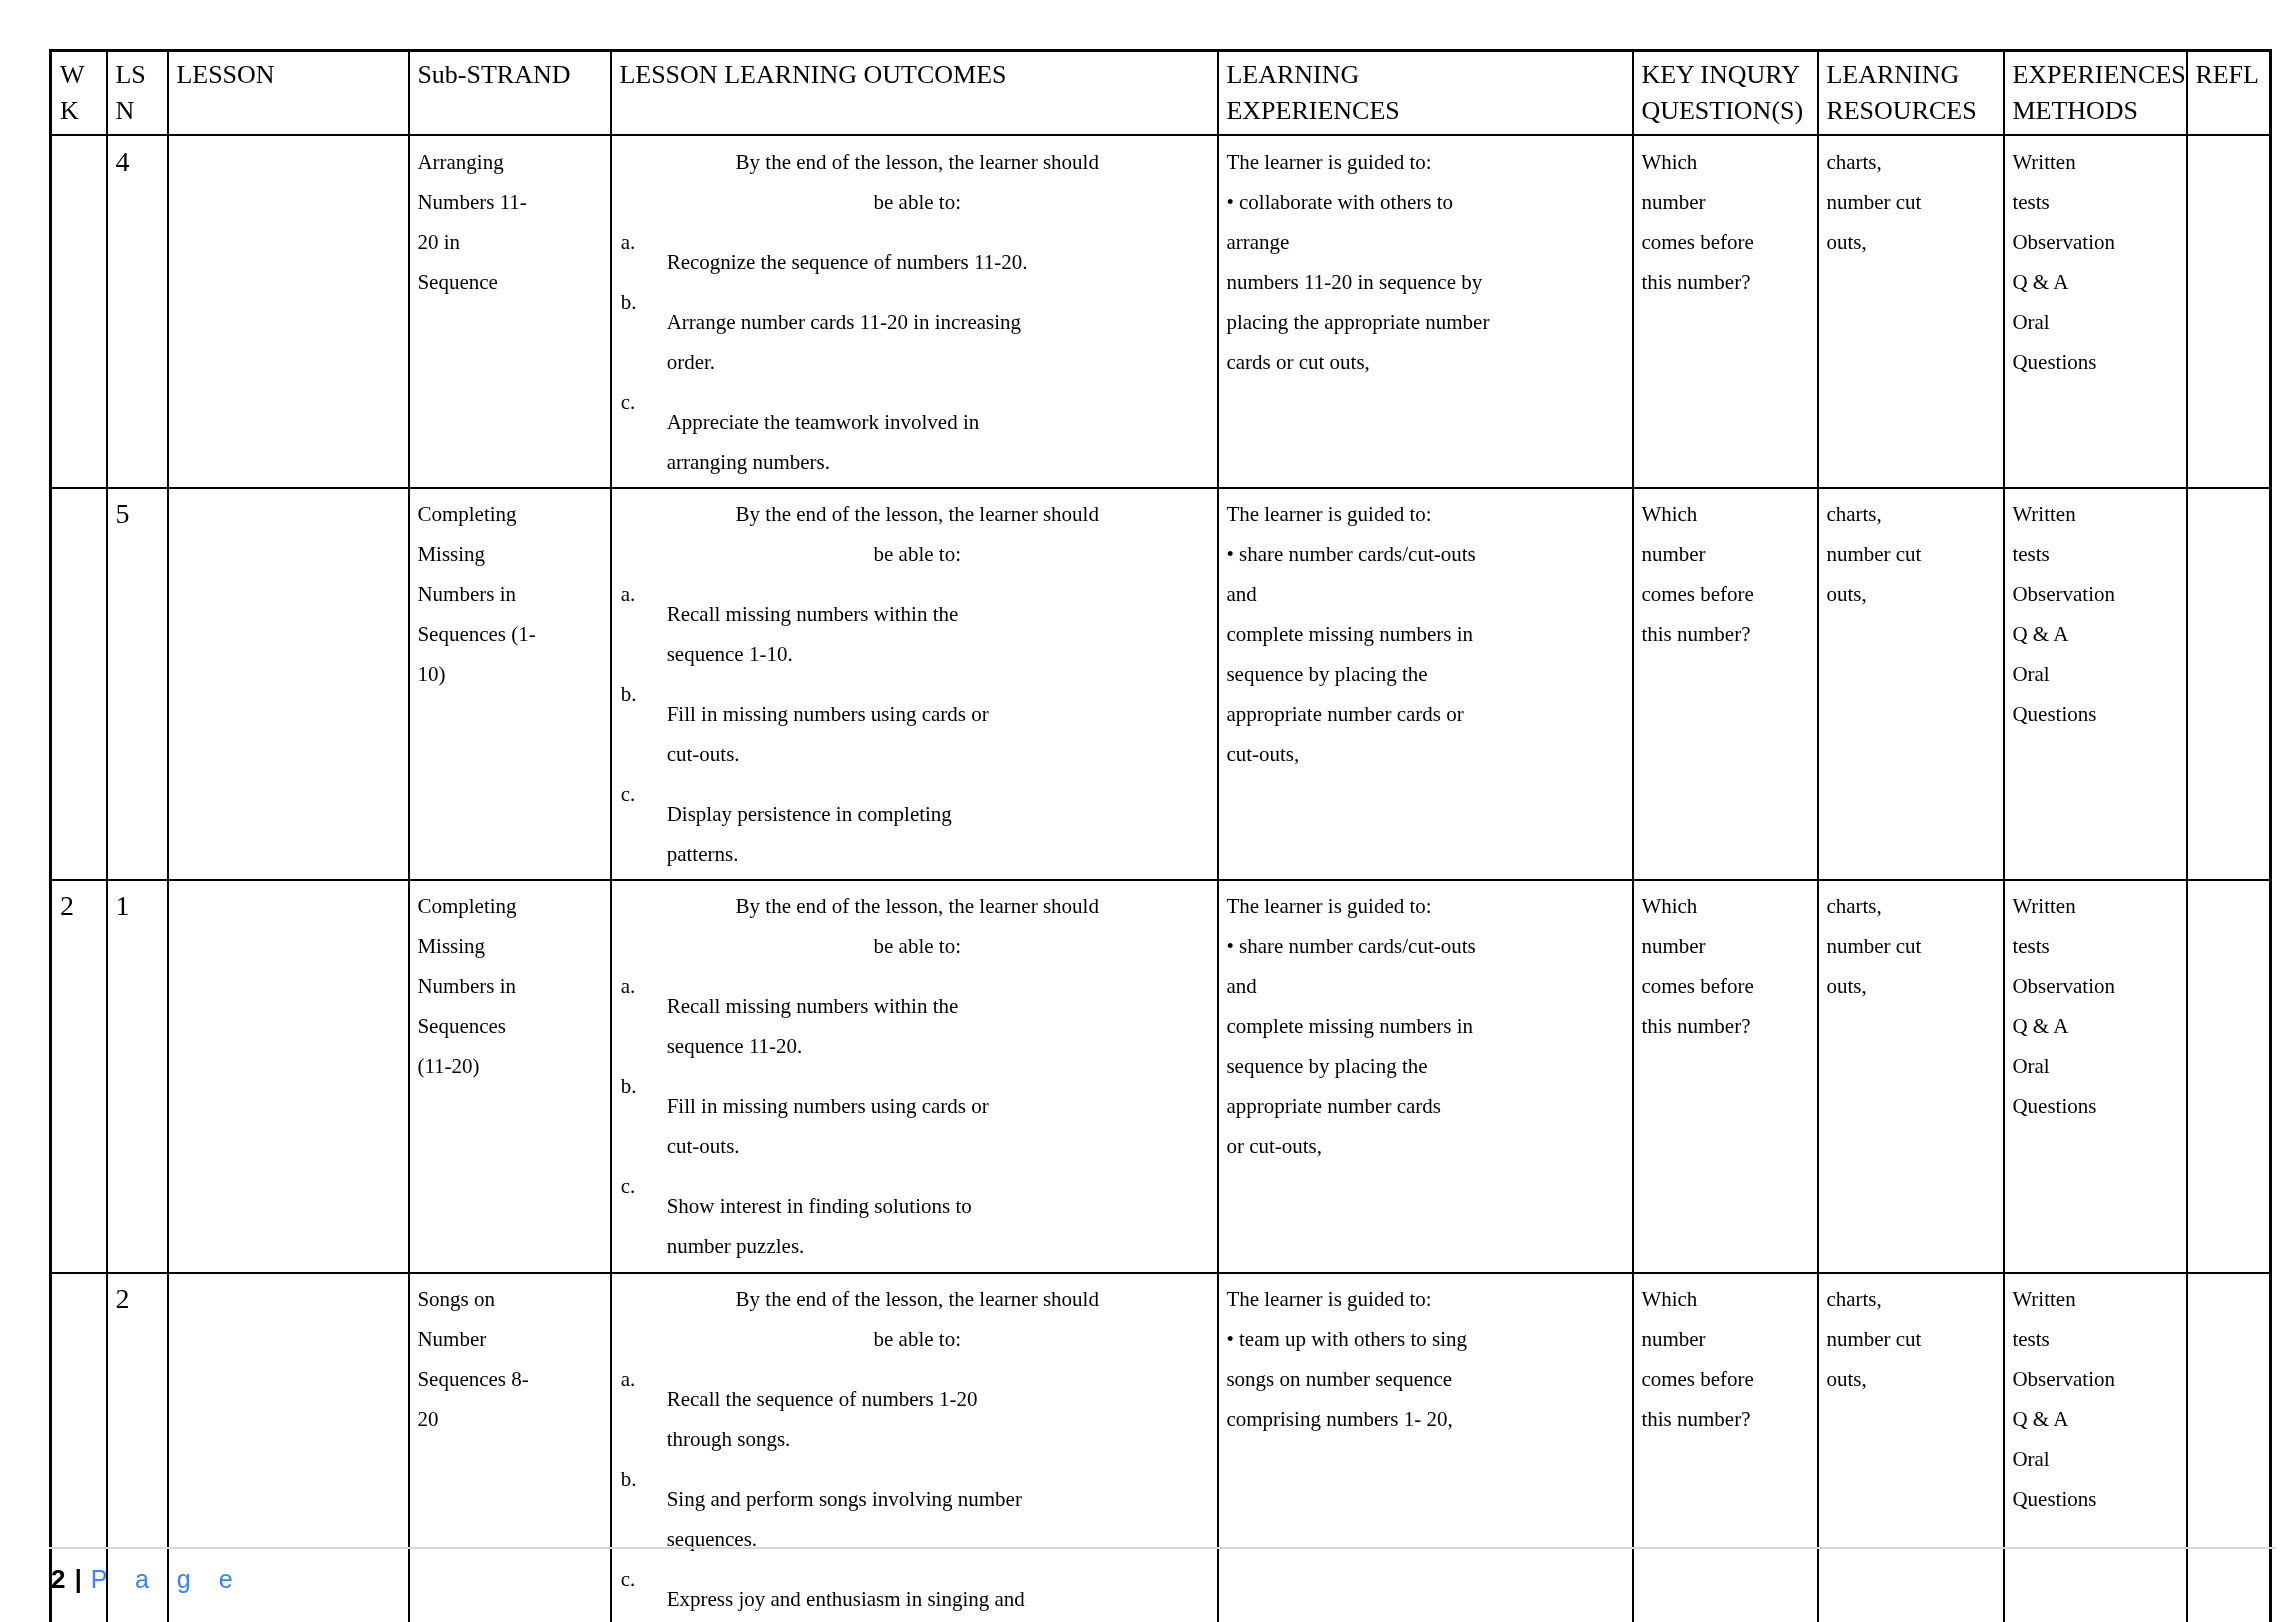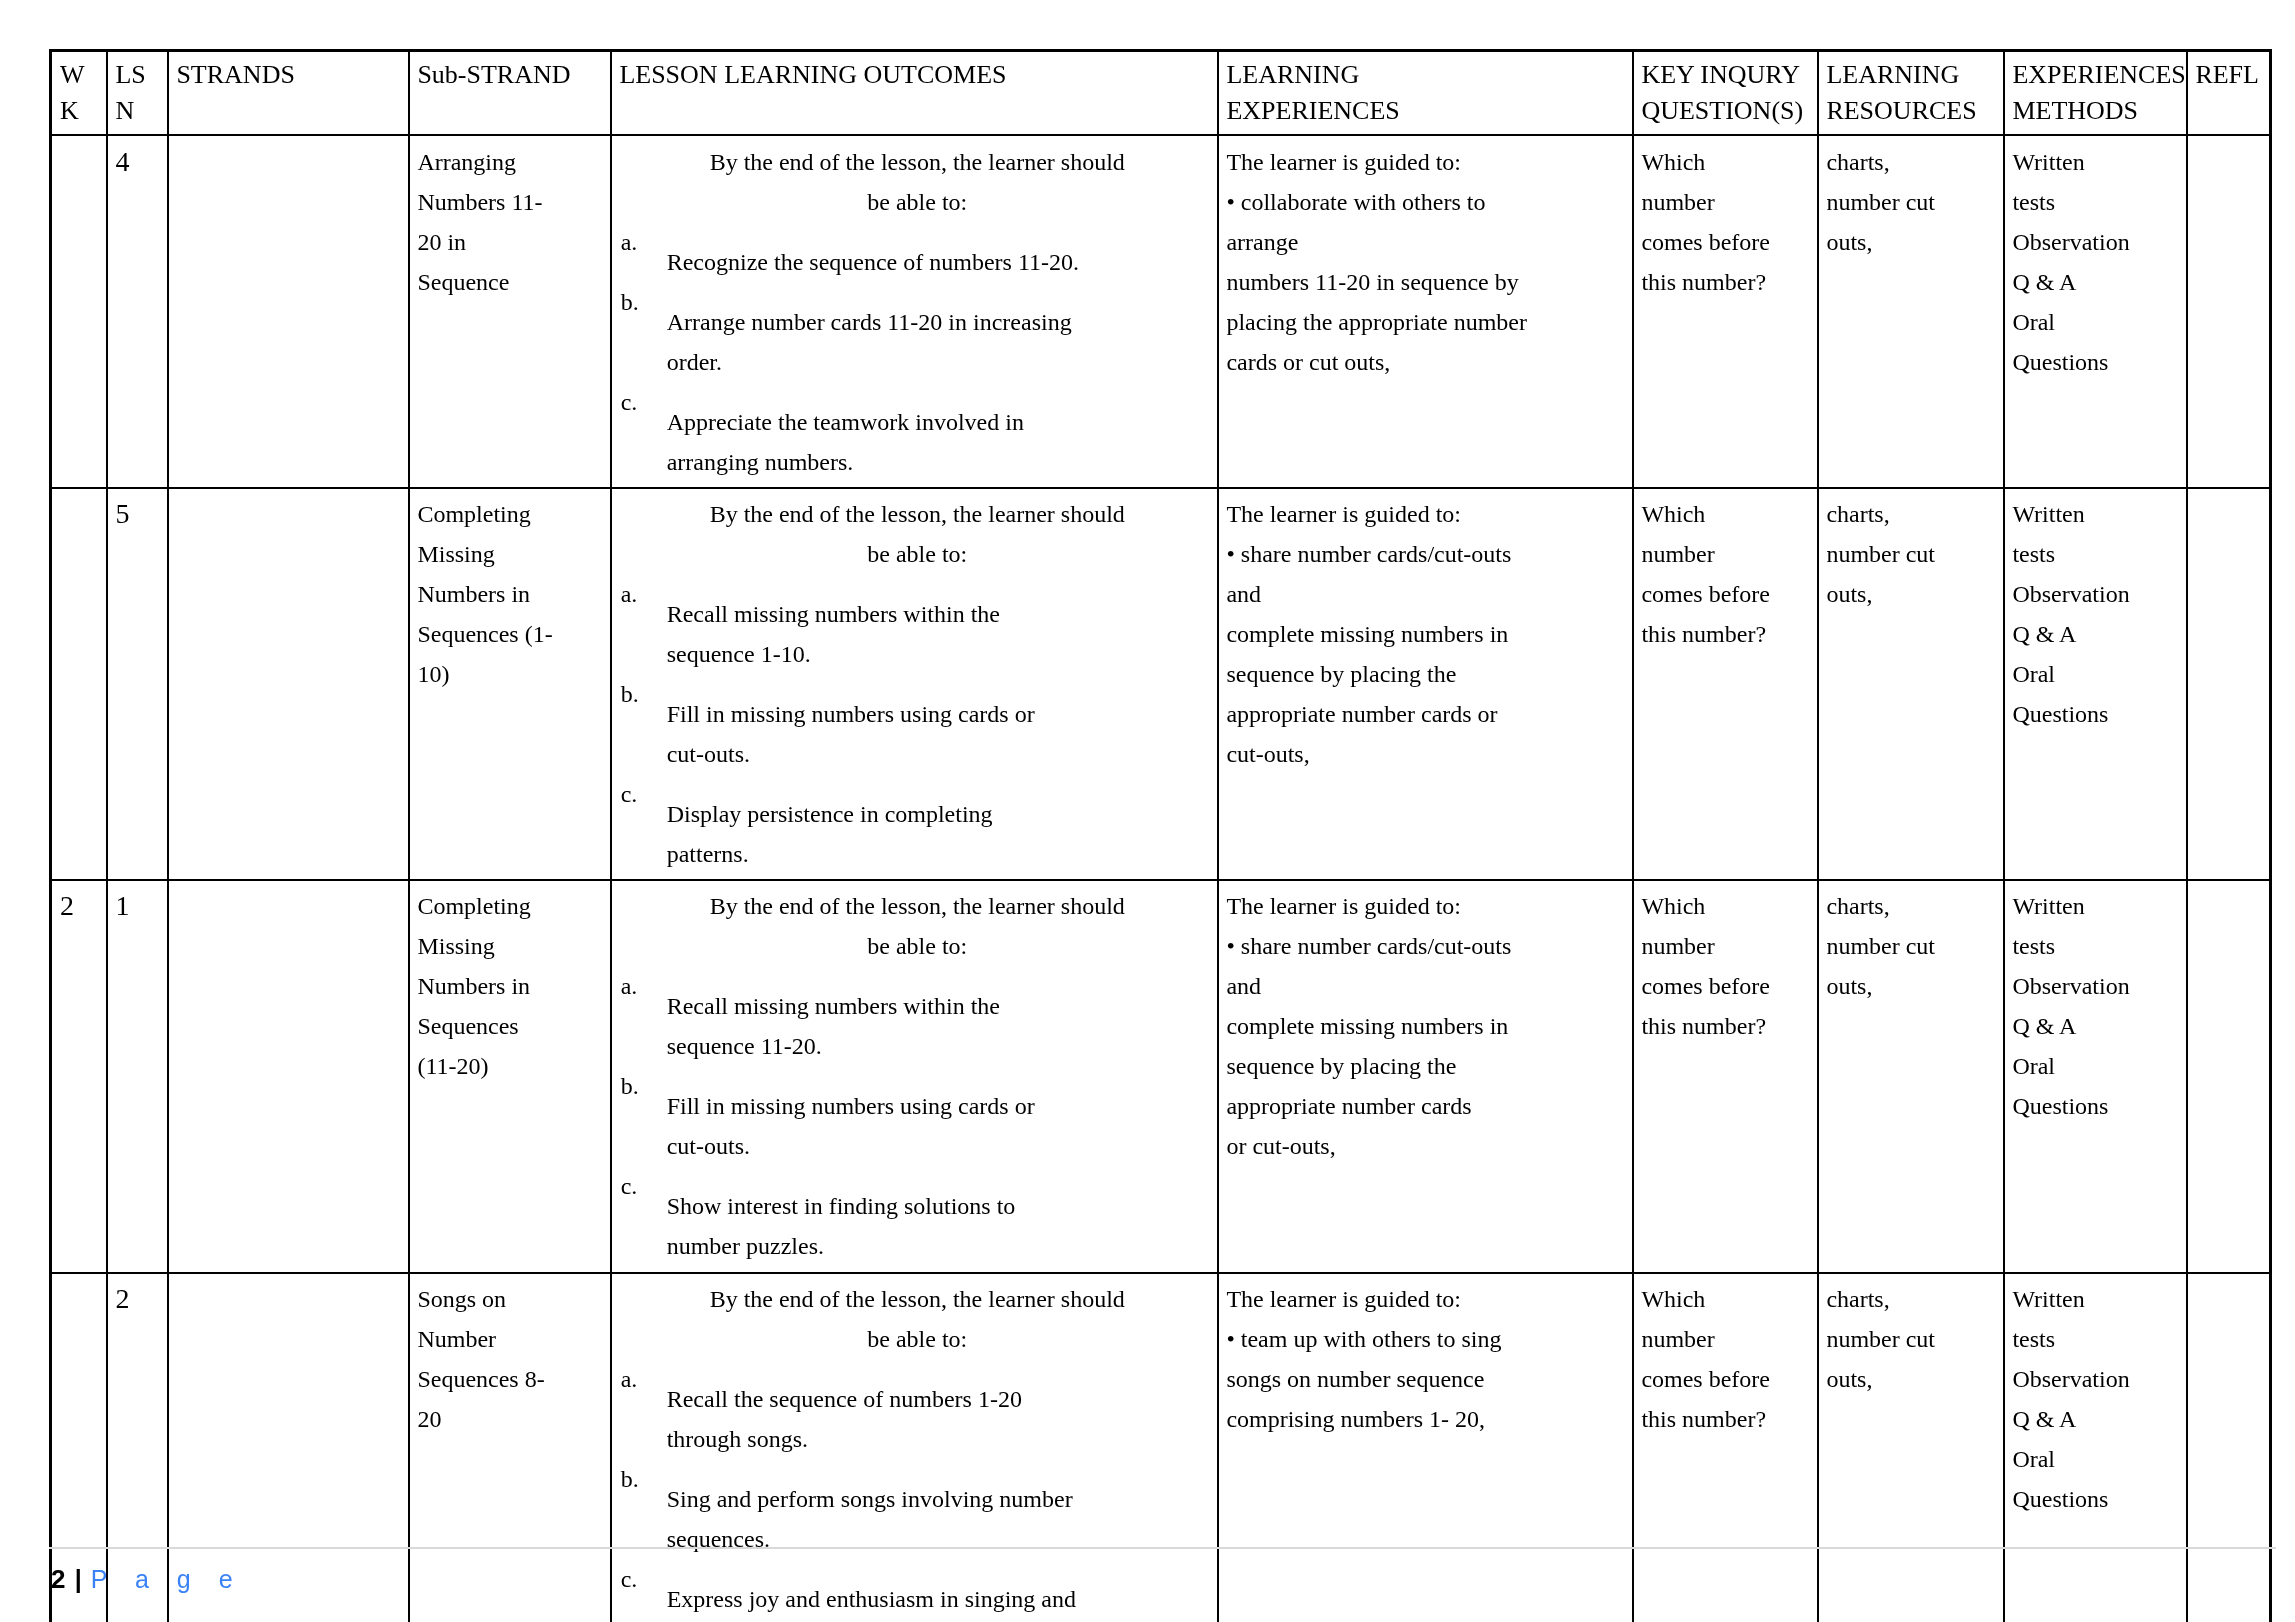--- a/index.html
+++ b/index.html
@@ -37,21 +37,21 @@
   tr.r3 { height: 374px; }
   tr.r4 { height: 355px; }
 
   .pre { white-space: pre-line; }
 
   th .hline { font-size: 26px; line-height: 36px; }
   th.h-wk   { text-align: center; font-size: 27px; line-height: 37px; }
   th.h-lsn  { text-align: center; font-size: 21.6px; line-height: 33px; padding-top: 7.9px; }
   th.h-refl { text-align: center; }
 
-  td { font-size: 24px; line-height: 40px; }
+  td { font-size: 21px; line-height: 40px; }
   td.c-wk, td.c-lsn { text-align: center; font-size: 28px; }
 
   .intro { padding-left: 6.5px; text-align: center; }
   .oitem { display: flex; align-items: flex-start; }
   .olet  { flex: 0 0 46px; padding-left: 1.3px; }
   .otext { flex: 1 1 auto; margin-top: 20px; }
 
   .footer-divider {
     position: absolute;
     left: 49px; top: 1547px;
@@ -92,21 +92,21 @@
       <tr class="r-header">
         <th class="h-wk">
             <div class="pre hline">W
 K</div>
           </th>
         <th class="h-lsn">
             <div class="pre hline">LS
 N</div>
           </th>
         <th>
-            <div class="pre hline">STRANDS</div>
+            <div class="pre hline">LESSON</div>
           </th>
         <th>
             <div class="pre hline">Sub-STRAND</div>
           </th>
         <th>
             <div class="pre hline">LESSON LEARNING OUTCOMES</div>
           </th>
         <th>
             <div class="pre hline">LEARNING
 EXPERIENCES</div>

